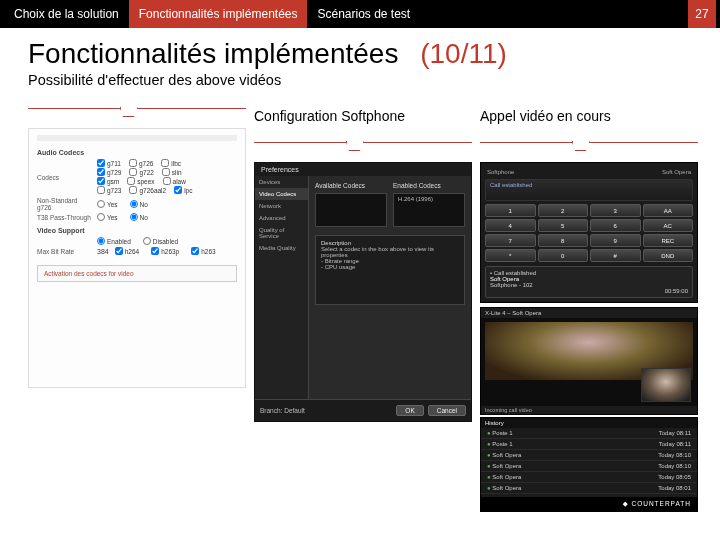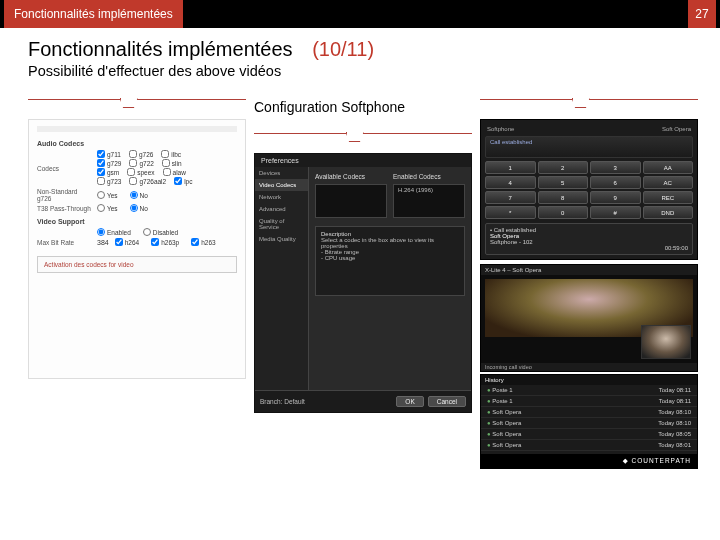--- a/index.html
+++ b/index.html
@@ -20,21 +20,21 @@
   }
   .tab.active { background: #c0392b; }
   .pagecount {
     margin-left: auto;
     height: 28px; width: 28px;
     display: flex; align-items: center; justify-content: center;
     background: #c0392b; color: #fff; font-size: 12px;
   }
   .title-row {
     padding: 10px 28px 0 28px;
-    font-size: 20px;
+    font-size: 28px;
   }
   .title-row .t1 { color: #000; }
   .title-row .t2 { color: #c0392b; margin-left: 14px; }
   .subtitle {
     padding: 2px 28px 14px 28px;
     font-size: 14.5px; color: #000;
   }
   .cols {
     display: flex; padding: 6px 22px 0 28px; gap: 0;
   }
@@ -163,21 +163,23 @@
   }
   .vc-history .foot {
     margin-top:auto; background:#000; color:#fff;
     padding:3px 6px; font-size:6.5px; text-align:right; letter-spacing:1px;
   }
 </style>
 </head>
 <body>
 
 <div class="topbar">
+  <div class="tab">Choix de la solution</div>
   <div class="tab active">Fonctionnalités implémentées</div>
+  <div class="tab">Scénarios de test</div>
   <div class="pagecount">27</div>
 </div>
 
 <div class="title-row">
   <span class="t1">Fonctionnalités implémentées</span>
   <span class="t2">(10/11)</span>
 </div>
 <div class="subtitle">Possibilité d'effectuer des above vidéos</div>
 
 <div class="cols">
@@ -335,20 +337,21 @@
       <div class="dw-foot">
         <span class="lbl">Branch: Default</span>
         <span class="spacer"></span>
         <button class="dw-btn">OK</button>
         <button class="dw-btn">Cancel</button>
       </div>
     </div>
   </div>
 
   <div class="col">
+    <h3>Appel vidéo en cours</h3>
     <div class="sep">
         <div class="notch"></div>
       </div>
     <div class="panel videocall">
       <div class="vc-phone">
         <div class="vc-top">
           <span>Softphone</span>
           <span>Soft Opera</span>
         </div>
         <div class="vc-lcd">Call established</div>

